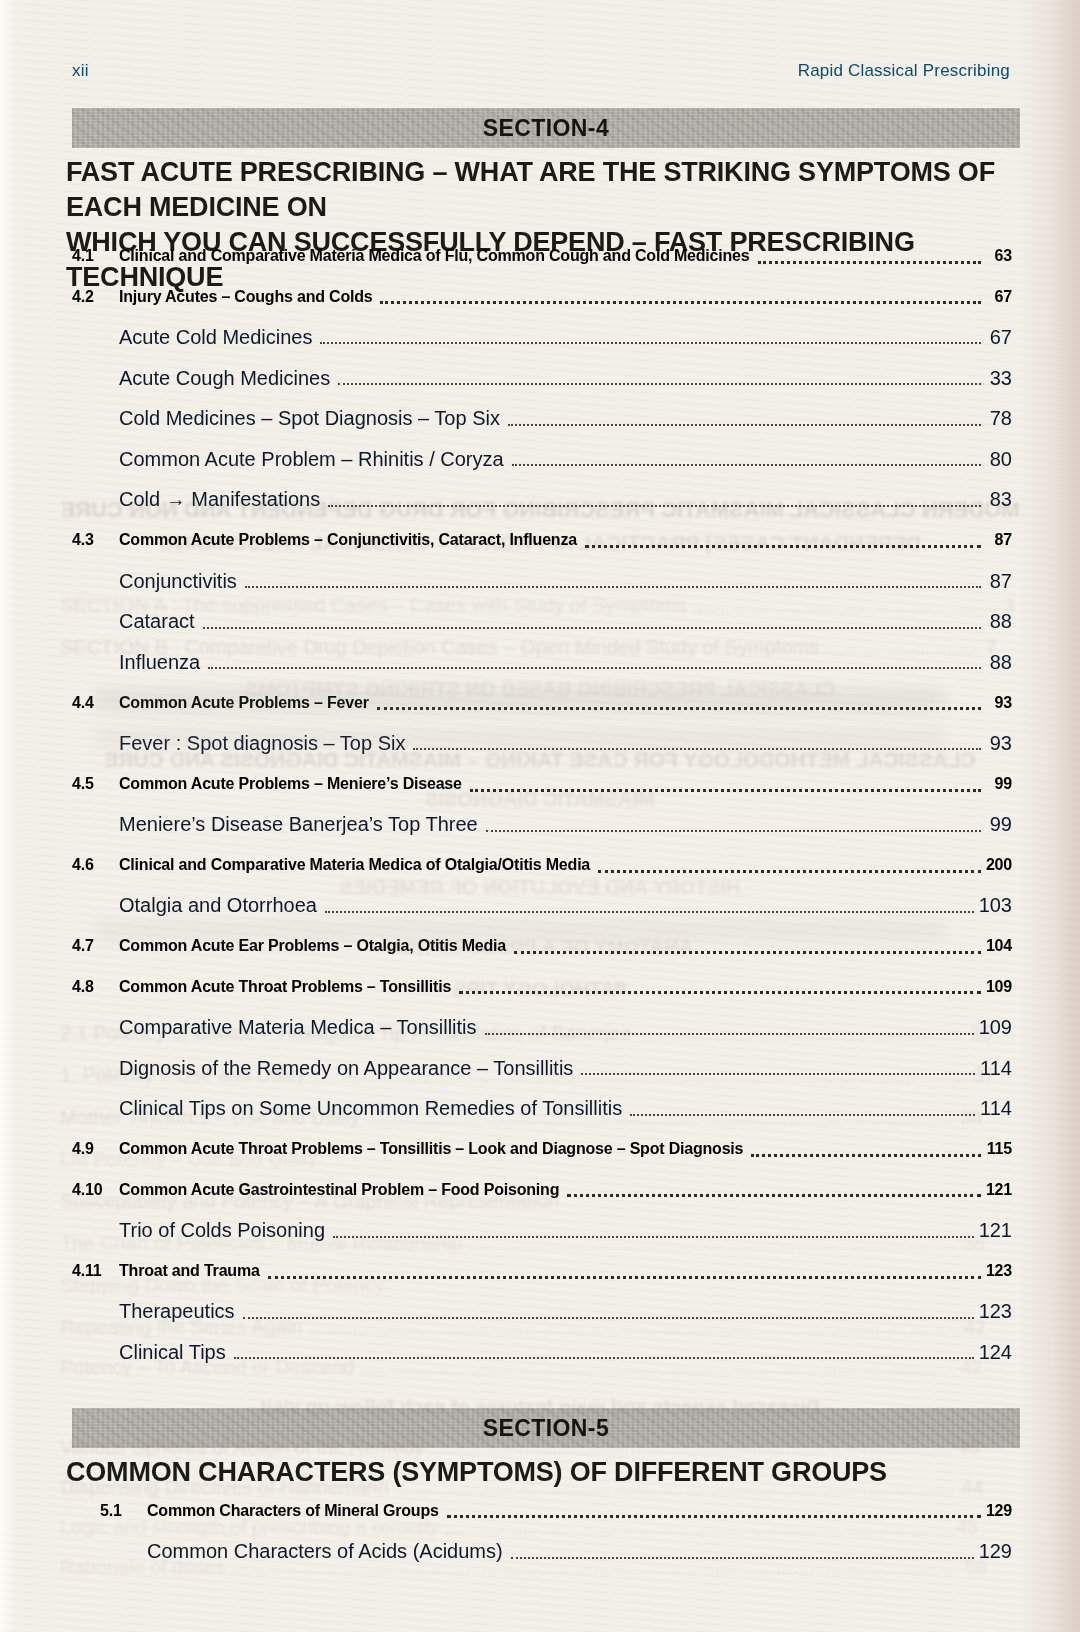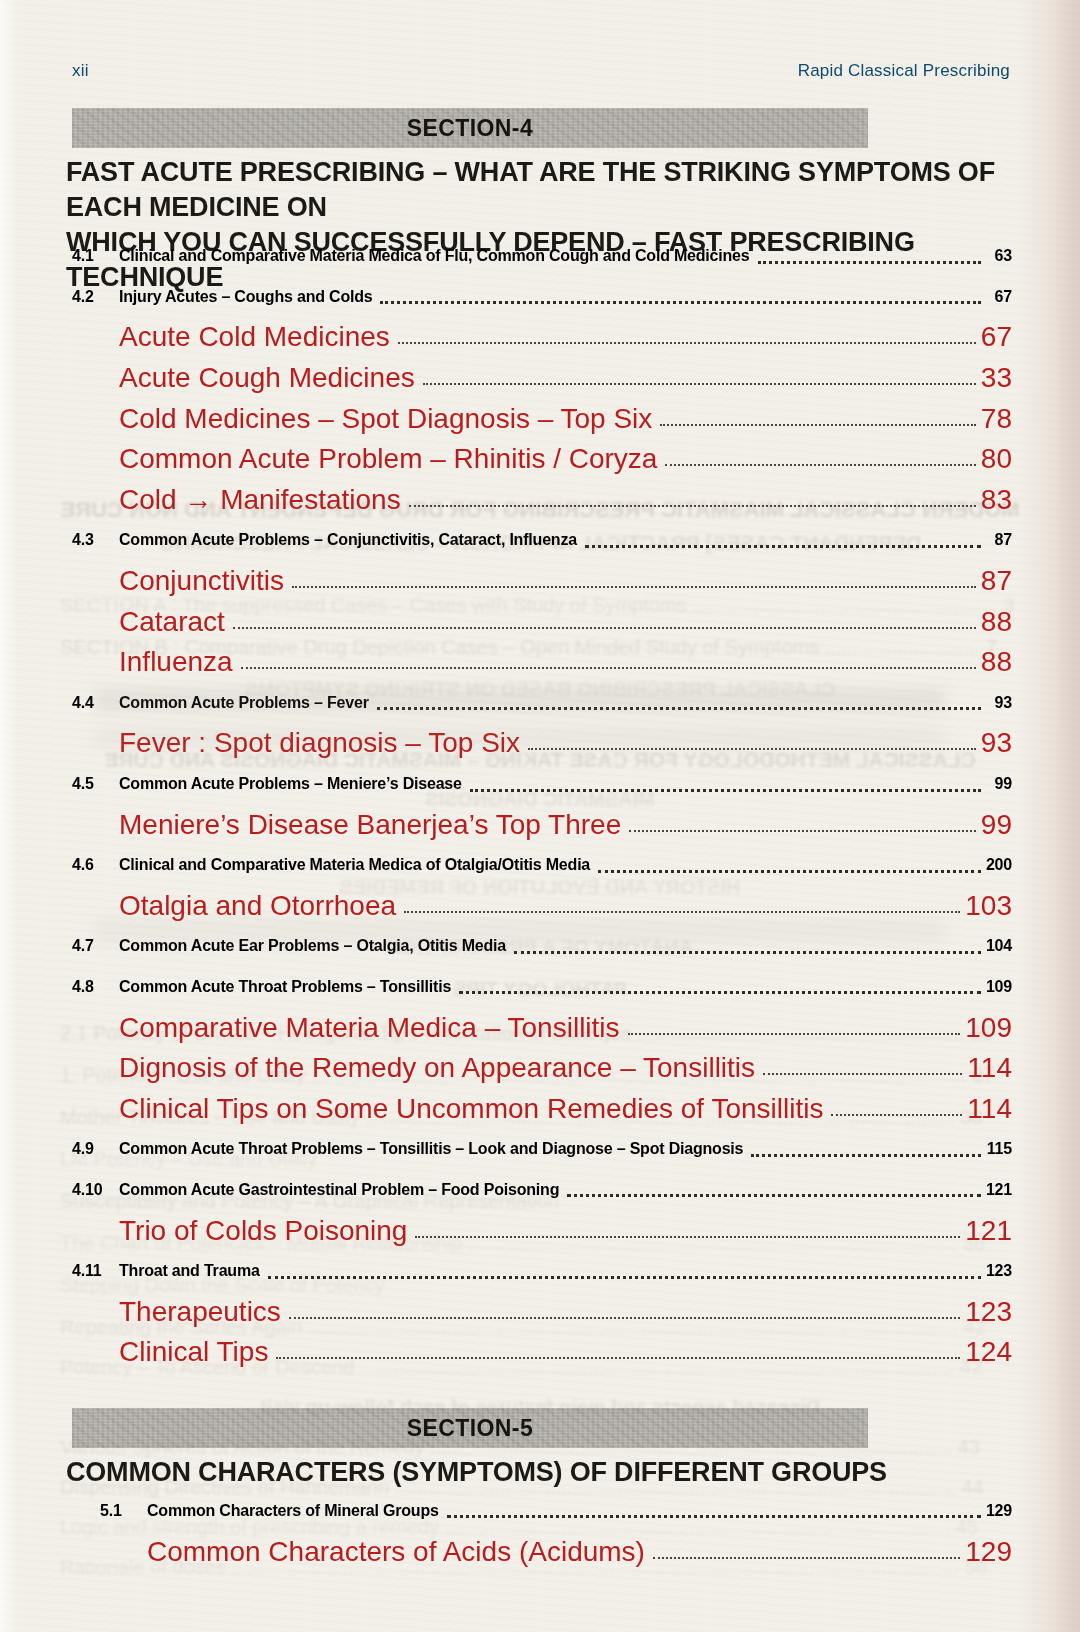--- a/index.html
+++ b/index.html
@@ -16,41 +16,41 @@
   .edge-left{position:absolute;top:0;left:0;width:18px;height:100%;pointer-events:none;
     background:linear-gradient(to right, rgba(255,255,255,.7), rgba(255,255,255,0));}
   .edge-right{position:absolute;top:0;right:0;width:62px;height:100%;pointer-events:none;
     background:linear-gradient(to right, rgba(197,160,148,0) 0%, rgba(197,160,148,.16) 55%, rgba(168,126,114,.26) 88%, rgba(150,108,98,.24) 100%);}
   .header{
     position:absolute;top:42px;left:72px;width:938px;
     display:flex;justify-content:space-between;align-items:baseline;
     font-size:17px;color:#0c4a6e;letter-spacing:.2px;margin-top:19px;
   }
   .secbar{
-    position:absolute;left:72px;width:796px;height:40px;
+    position:absolute;left:72px;width:948px;height:40px;
     background-color:#b4b1ab;
     background-image:
       repeating-linear-gradient(0deg, rgba(255,255,255,.12) 0 1px, transparent 1px 3px),
       repeating-linear-gradient(90deg, rgba(0,0,0,.07) 0 2px, transparent 2px 5px),
       repeating-linear-gradient(37deg, rgba(0,0,0,.05) 0 3px, transparent 3px 9px);
     display:flex;align-items:center;justify-content:center;
     font-weight:bold;font-size:23px;color:#16140f;letter-spacing:.4px;
   }
   .secbar.bar4{top:108px;}
   .secbar.bar5{top:1408px;}
   .sec-title{
     position:absolute;left:66px;width:948px;text-align:left;
     font-weight:bold;font-size:27px;line-height:35px;letter-spacing:-0.2px;color:#1c1a16;
   }
   .title4{top:155px;}
   .title5{top:1455px;}
   .toc{position:absolute;left:72px;width:940px;}
   .toc4{top:236px;}
   .toc5{top:1490px;}
-  .row{display:flex;align-items:center;height:40.6px;font-size:28px;color:#b91c1c;}
+  .row{display:flex;align-items:center;height:40.6px;font-size:20px;color:#0f172a;}
   .toc5 .row{height:41px;margin-left:28px;}
   .row .num{flex:0 0 47px;}
   .row .lbl{white-space:nowrap;}
   .row .leader{flex:1 1 auto;border-bottom:2.6px dotted #4a443d;margin:0 5px 0 8px;transform:translateY(6px);min-width:14px;}
   .row .pg{text-align:right;min-width:26px;}
   .row.main{font-weight:bold;font-size:16px;color:#000000;letter-spacing:-0.2px;}
   .row.main .leader{border-bottom:3px dotted #2e2a24;}
   .ghost{position:absolute;left:60px;width:960px;pointer-events:none;white-space:nowrap;overflow:hidden;
     color:#55493c;filter:blur(1.4px);}
   .ghost.mir{transform:scaleX(-1);}

